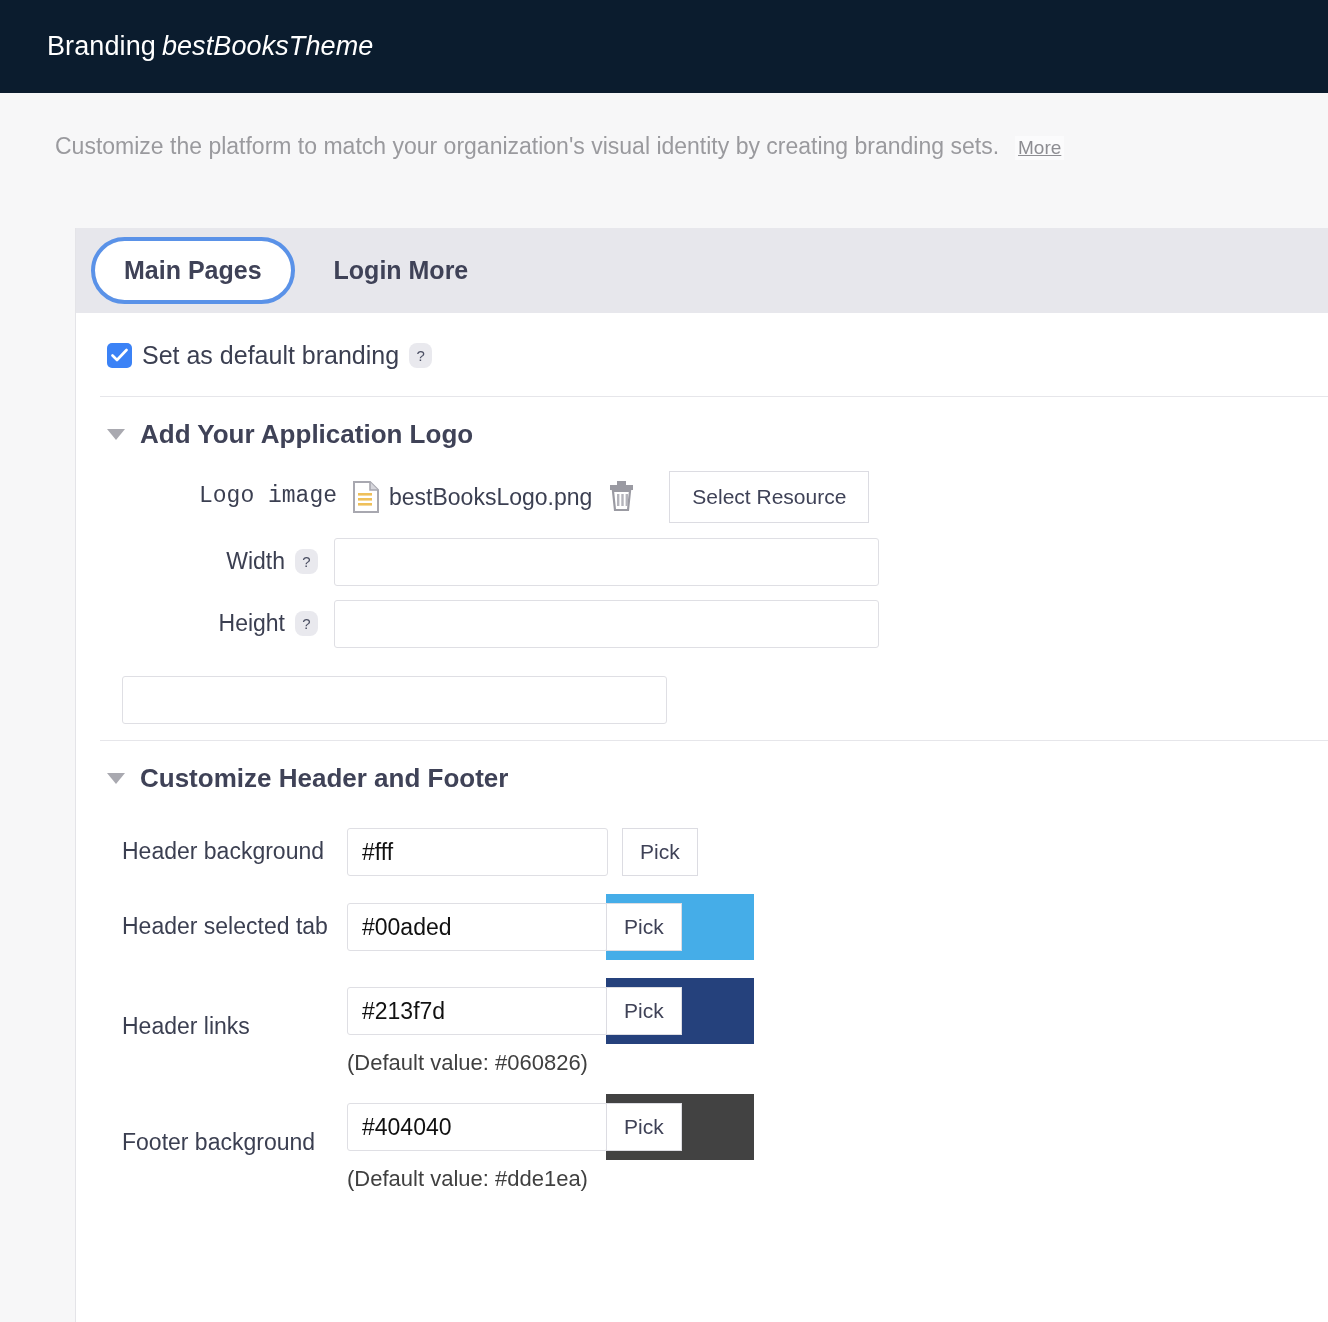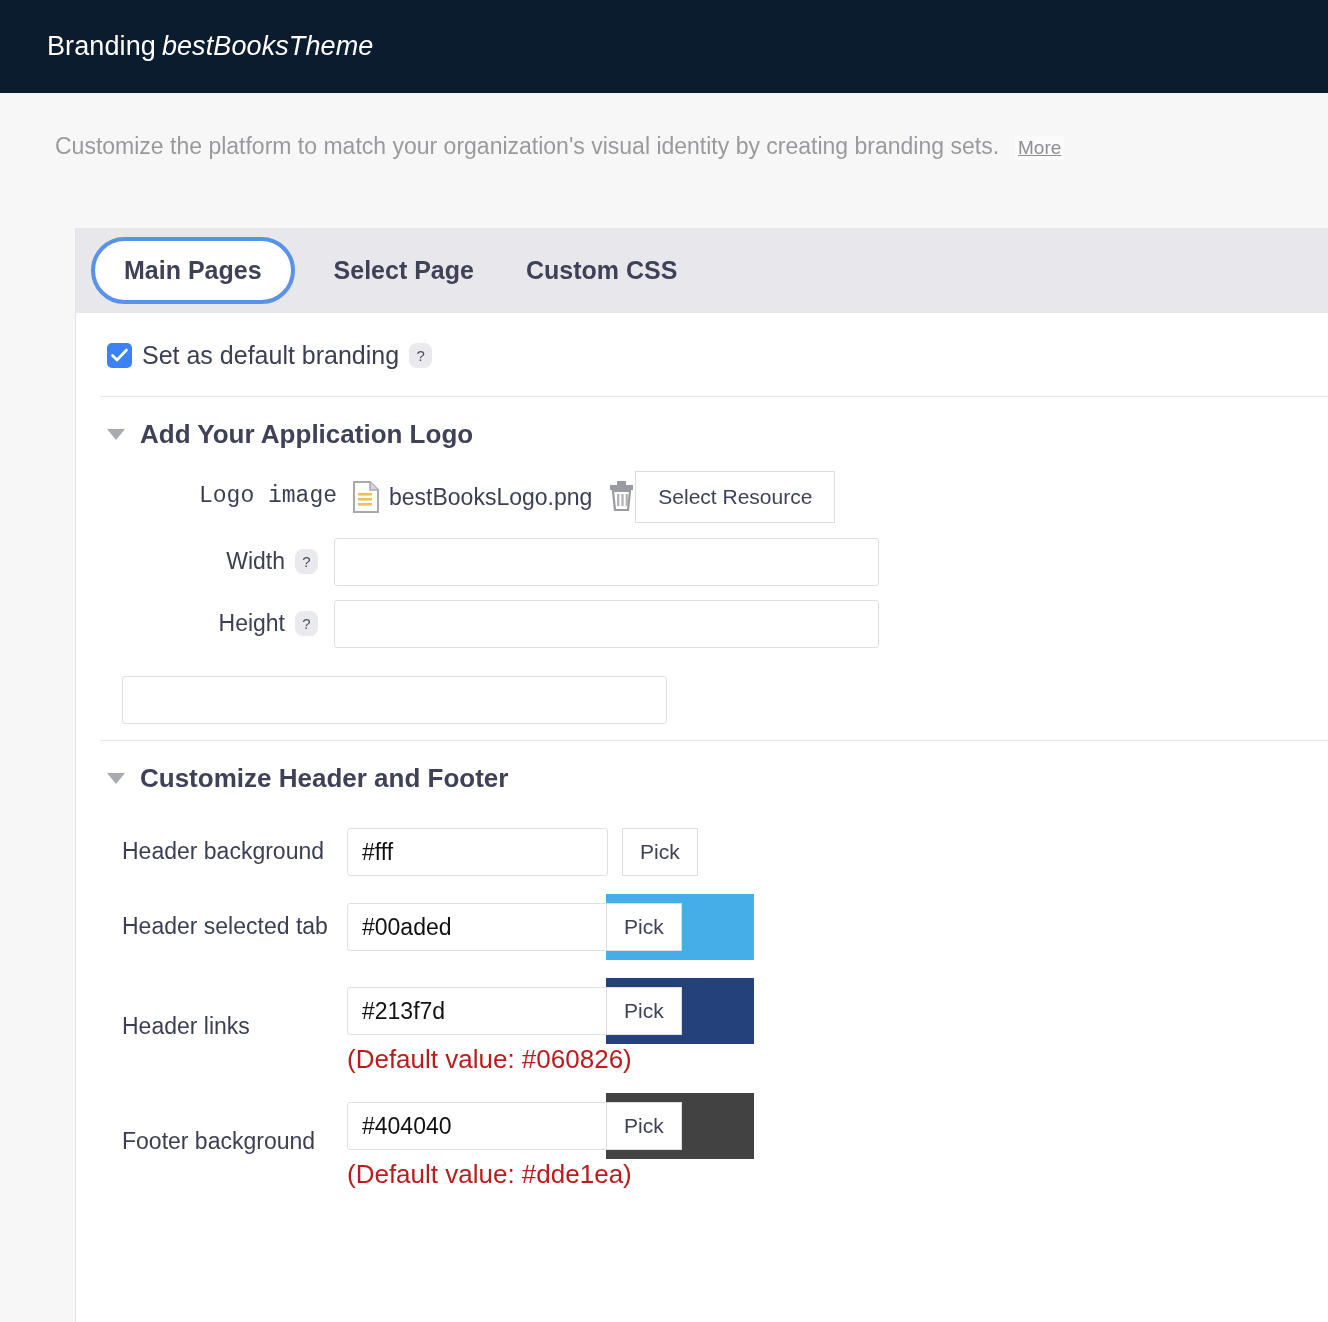--- a/index.html
+++ b/index.html
@@ -186,20 +186,21 @@
   }
   .icon-btn { cursor: pointer; display: inline-flex; flex: none; }
   .trash-icon { margin-left: 16px; cursor: pointer; }
   .btn {
     border: 1px solid #dcdce2;
     background: #ffffff;
     color: #3f4257;
     font-size: 21px;
     font-family: "Liberation Sans", sans-serif;
     padding: 13px 22px;
+    margin-left: 34px;
     cursor: pointer;
     white-space: nowrap;
   }
 
   .txt {
     width: 545px;
     height: 48px;
     border: 1px solid #dfdfe4;
     border-radius: 3px;
     background: #ffffff;
@@ -264,22 +265,23 @@
     border: 1px solid #dcdce2;
     background: #ffffff;
     color: #3f4257;
     font-size: 21px;
     font-family: "Liberation Sans", sans-serif;
     padding: 11px 17px;
     cursor: pointer;
     white-space: nowrap;
   }
   .default-hint {
-    font-size: 26px;
-    color: #b91c1c;
+    font-size: 22px;
+    color: #404040;
+    margin-top: 6px;
     white-space: nowrap;
   }
 </style>
 </head>
 <body style="background: rgb(247, 247, 248);">
 
 <div class="app-header" style="background: rgb(11, 28, 46);">
   <div class="title">
     <span>Branding</span><span class="theme">bestBooksTheme</span>
   </div>
@@ -287,22 +289,21 @@
 
 <div class="page-desc">
   <span>Customize the platform to match your organization's visual identity by creating branding sets.</span>
   <span class="more">More</span>
 </div>
 
 <div class="panel">
 
   <div class="tabstrip">
     <div class="tab active">Main Pages</div>
-    <div class="tab">Select Page</div>
-    <div class="tab">Custom CSS</div>
+    <div class="tab">Login More</div>
   </div>
 
   <div class="panel-body">
 
     <div class="checkbox-row">
       <span class="cbox">
         <svg width="17" height="15" viewBox="0 0 17 15">
           <path d="M1.5 7.5 L6 12 L15.5 2" stroke="#ffffff" stroke-width="2.6" fill="none" stroke-linecap="round" stroke-linejoin="round"></path>
         </svg>
       </span>

